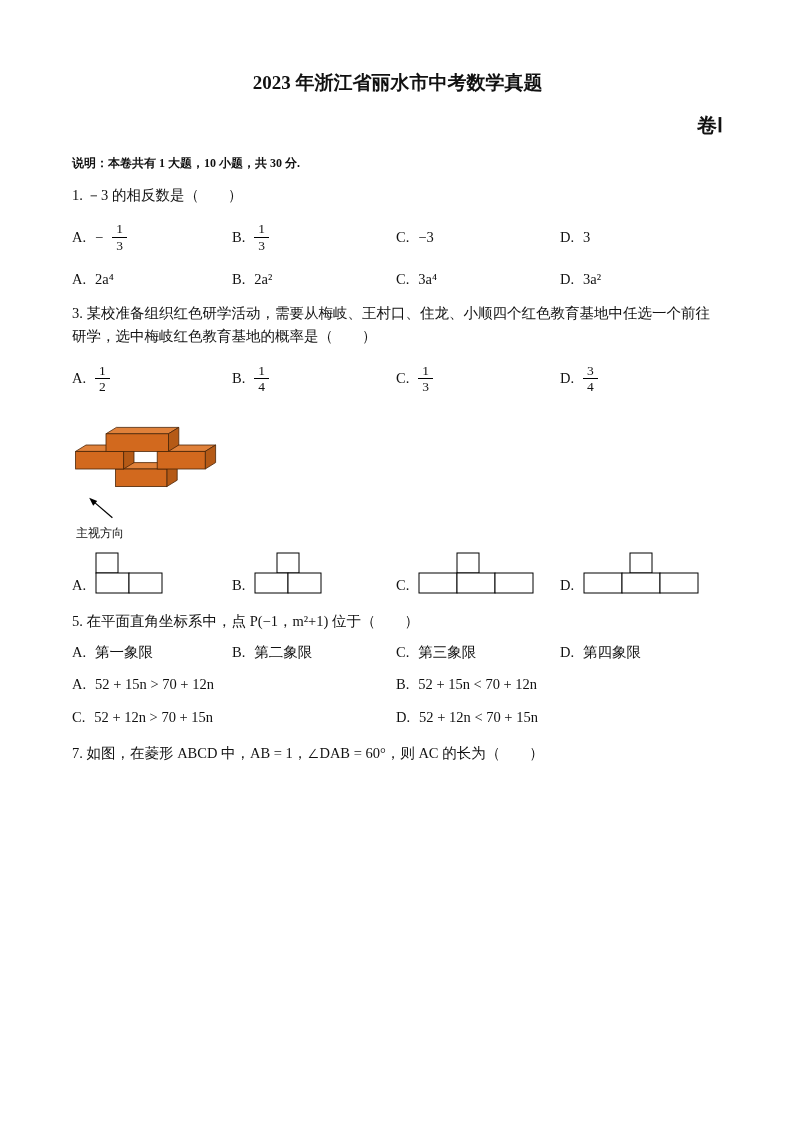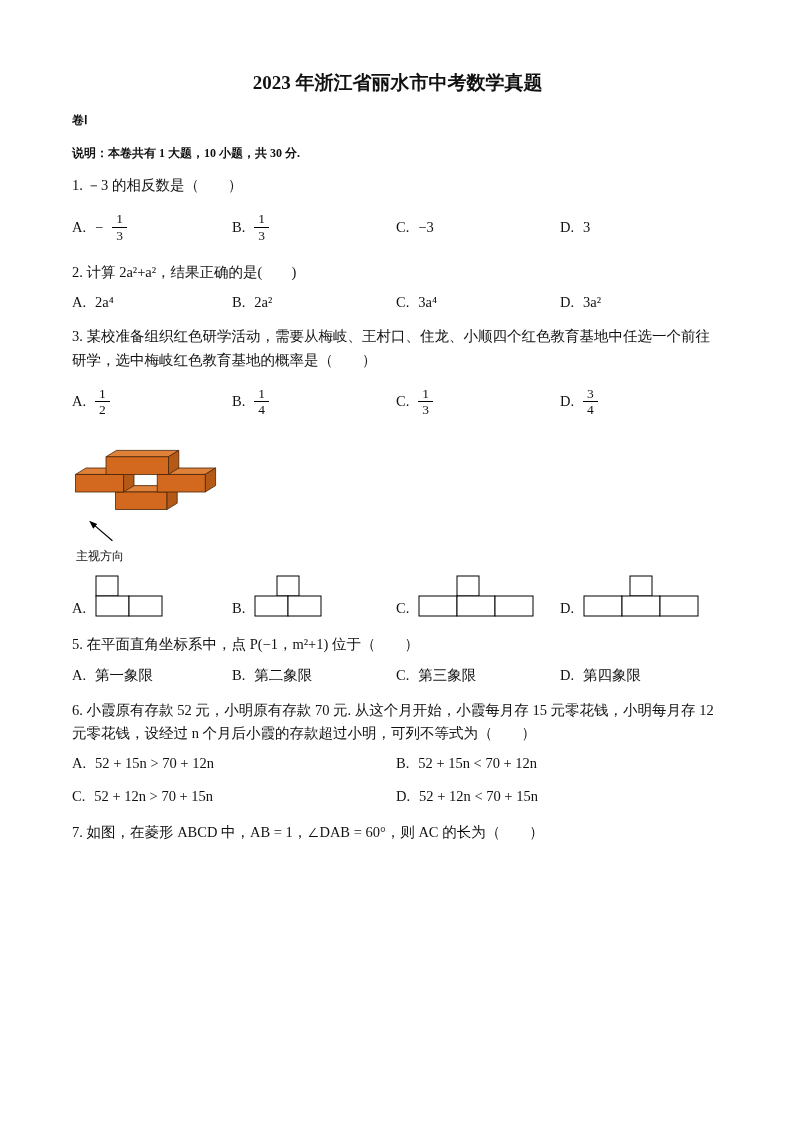--- a/index.html
+++ b/index.html
@@ -14,22 +14,22 @@
     font-size: 14.5px;
     color: #111111;
   }
   .title {
     text-align: center;
     font-size: 19px;
     font-weight: bold;
     margin: 0 0 16px 0;
   }
   .volume {
-    text-align: left;
-    font-size: 12px;
+    text-align: right;
+    font-size: 20px;
     font-weight: bold;
     margin: 0 0 16px 0;
   }
   .note {
     font-weight: bold;
     font-size: 12px;
     margin: 0 0 12px 0;
   }
   .section {
     font-weight: bold;
@@ -98,21 +98,20 @@
     <div class="opt">
       <span class="opt-label">C.</span>
       <span>−3</span>
     </div>
     <div class="opt">
       <span class="opt-label">D.</span>
       <span>3</span>
     </div>
   </div>
 
-  <p class="stem">2. 计算 2a²+a²，结果正确的是(　　)</p>
   <div class="options">
     <div class="opt">
       <span class="opt-label">A.</span>
       <span>2a⁴</span>
     </div>
     <div class="opt">
       <span class="opt-label">B.</span>
       <span>2a²</span>
     </div>
     <div class="opt">
@@ -243,21 +242,20 @@
     <div class="opt">
       <span class="opt-label">C.</span>
       <span>第三象限</span>
     </div>
     <div class="opt">
       <span class="opt-label">D.</span>
       <span>第四象限</span>
     </div>
   </div>
 
-  <p class="stem">6. 小霞原有存款 52 元，小明原有存款 70 元. 从这个月开始，小霞每月存 15 元零花钱，小明每月存 12 元零花钱，设经过 n 个月后小霞的存款超过小明，可列不等式为（　　）</p>
   <div class="options two-col">
     <div class="opt">
       <span class="opt-label">A.</span>
       <span>52 + 15n &gt; 70 + 12n</span>
     </div>
     <div class="opt">
       <span class="opt-label">B.</span>
       <span>52 + 15n &lt; 70 + 12n</span>
     </div>
     <div class="opt">

